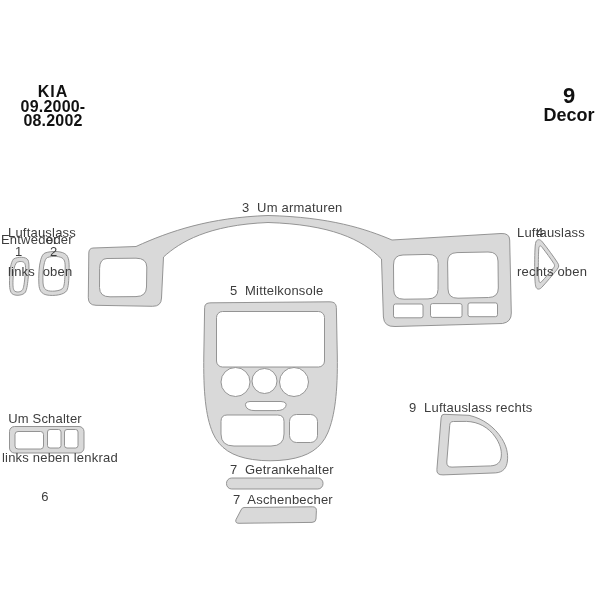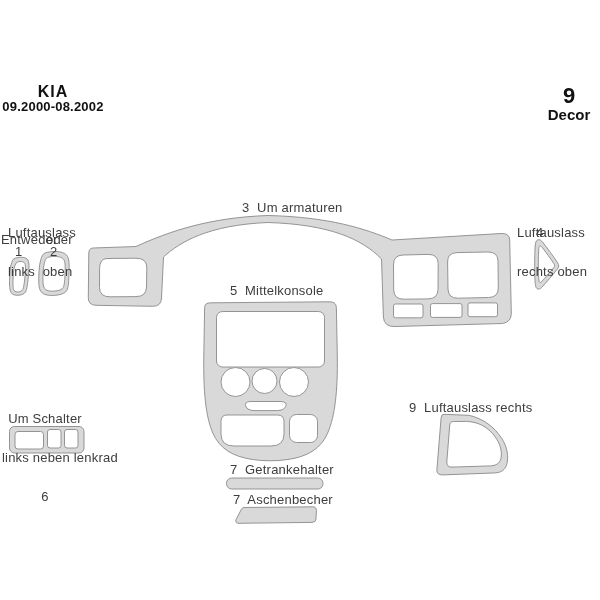--- a/index.html
+++ b/index.html
@@ -15,25 +15,25 @@
   .canvas{position:relative;width:564px;height:600px;background:var(--background);}
   .parts-svg{position:absolute;left:0;top:0;}
   .part{fill:var(--part-fill);stroke:var(--part-stroke);stroke-width:0.9;}
   .hole{fill:var(--background);stroke:var(--part-stroke);stroke-width:0.9;}
   .lbl{position:absolute;font-size:13px;line-height:13px;color:var(--label-text);
        white-space:pre;letter-spacing:0.2px;}
   .brand-block{position:absolute;left:0;top:84px;width:106px;text-align:center;
        color:var(--header-text);font-weight:bold;}
   .brand-name{font-size:16px;letter-spacing:1px;line-height:16px;}
   .brand-model{font-size:13.5px;line-height:14px;}
-  .brand-years{font-size:13px;line-height:14px;letter-spacing:0.2px;}
+  .brand-years{font-size:16px;line-height:14px;letter-spacing:0.2px;}
   .kit-block{position:absolute;left:540px;top:85px;width:58px;text-align:center;
        color:var(--header-text);font-weight:bold;}
   .kit-number{font-size:22px;line-height:22px;}
-  .kit-label{font-size:15px;line-height:16px;}
+  .kit-label{font-size:18px;line-height:16px;}
   .centered{text-align:center;}
 </style>
 </head>
 <body>
 
 <div class="canvas">
 
   <div class="brand-block">
     <div class="brand-name">KIA</div>
     <div class="brand-years">09.2000-08.2002</div>

